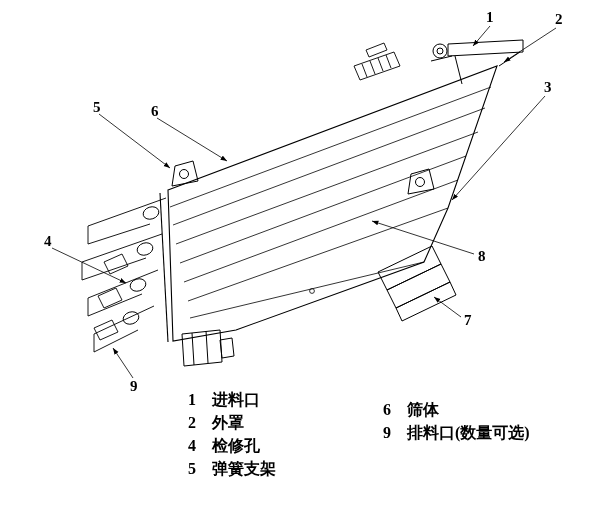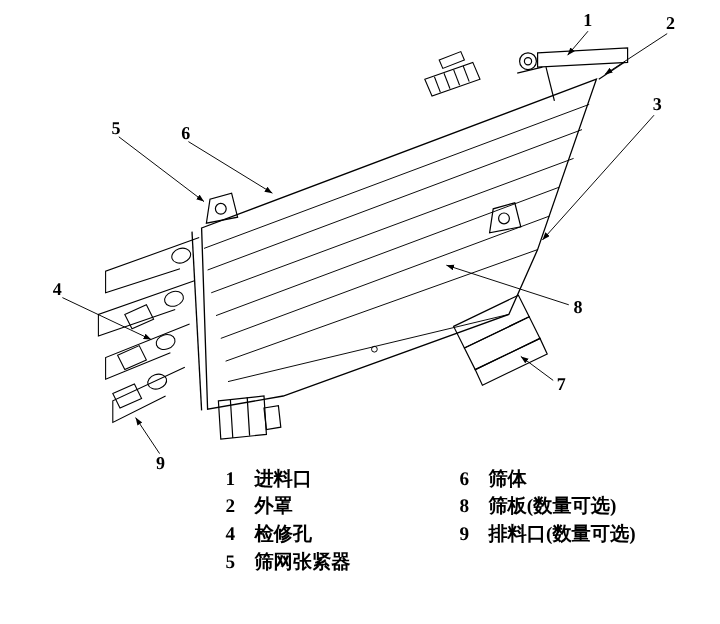--- a/index.html
+++ b/index.html
@@ -3,21 +3,21 @@
 <meta charset="utf-8">
 <style>
   html,body{margin:0;padding:0;background:#ffffff;}
   .stage{position:relative;width:600px;height:520px;background:#ffffff;overflow:hidden;
          font-family:"Liberation Serif", serif;}
   .stage svg{position:absolute;left:0;top:0;}
   .callout-num{font:bold 15px "Liberation Serif", serif;fill:#000;}
   .legend{position:absolute;left:0;top:388px;width:600px;height:130px;color:#000;}
   .legend-col{position:absolute;top:0;}
   .legend-col.c1{left:188px;}
-  .legend-col.c2{left:383px;}
+  .legend-col.c2{left:383px;margin-top:10px;}
   .legend-item{height:23px;line-height:23px;font-weight:bold;font-size:16px;
                font-family:"Liberation Serif", serif;white-space:nowrap;}
   .legend-item .num{display:inline-block;width:24px;}
 </style>
 </head>
 <body>
 
 <div class="stage">
 
   <svg width="600" height="520" viewBox="0 0 600 520">
@@ -133,29 +133,26 @@
       <div class="legend-item">
         <span class="num">1</span><span>进料口</span>
       </div>
       <div class="legend-item">
         <span class="num">2</span><span>外罩</span>
       </div>
       <div class="legend-item">
         <span class="num">4</span><span>检修孔</span>
       </div>
       <div class="legend-item">
-        <span class="num">5</span><span>筛网张紧器</span>
+        <span class="num">5</span><span>弹簧支架</span>
       </div>
     </div>
     <div class="legend-col c2">
       <div class="legend-item">
         <span class="num">6</span><span>筛体</span>
-      </div>
-      <div class="legend-item">
-        <span class="num">8</span><span>筛板(数量可选)</span>
       </div>
       <div class="legend-item">
         <span class="num">9</span><span>排料口(数量可选)</span>
       </div>
     </div>
   </div>
 
 </div>
 
 </body></html>

